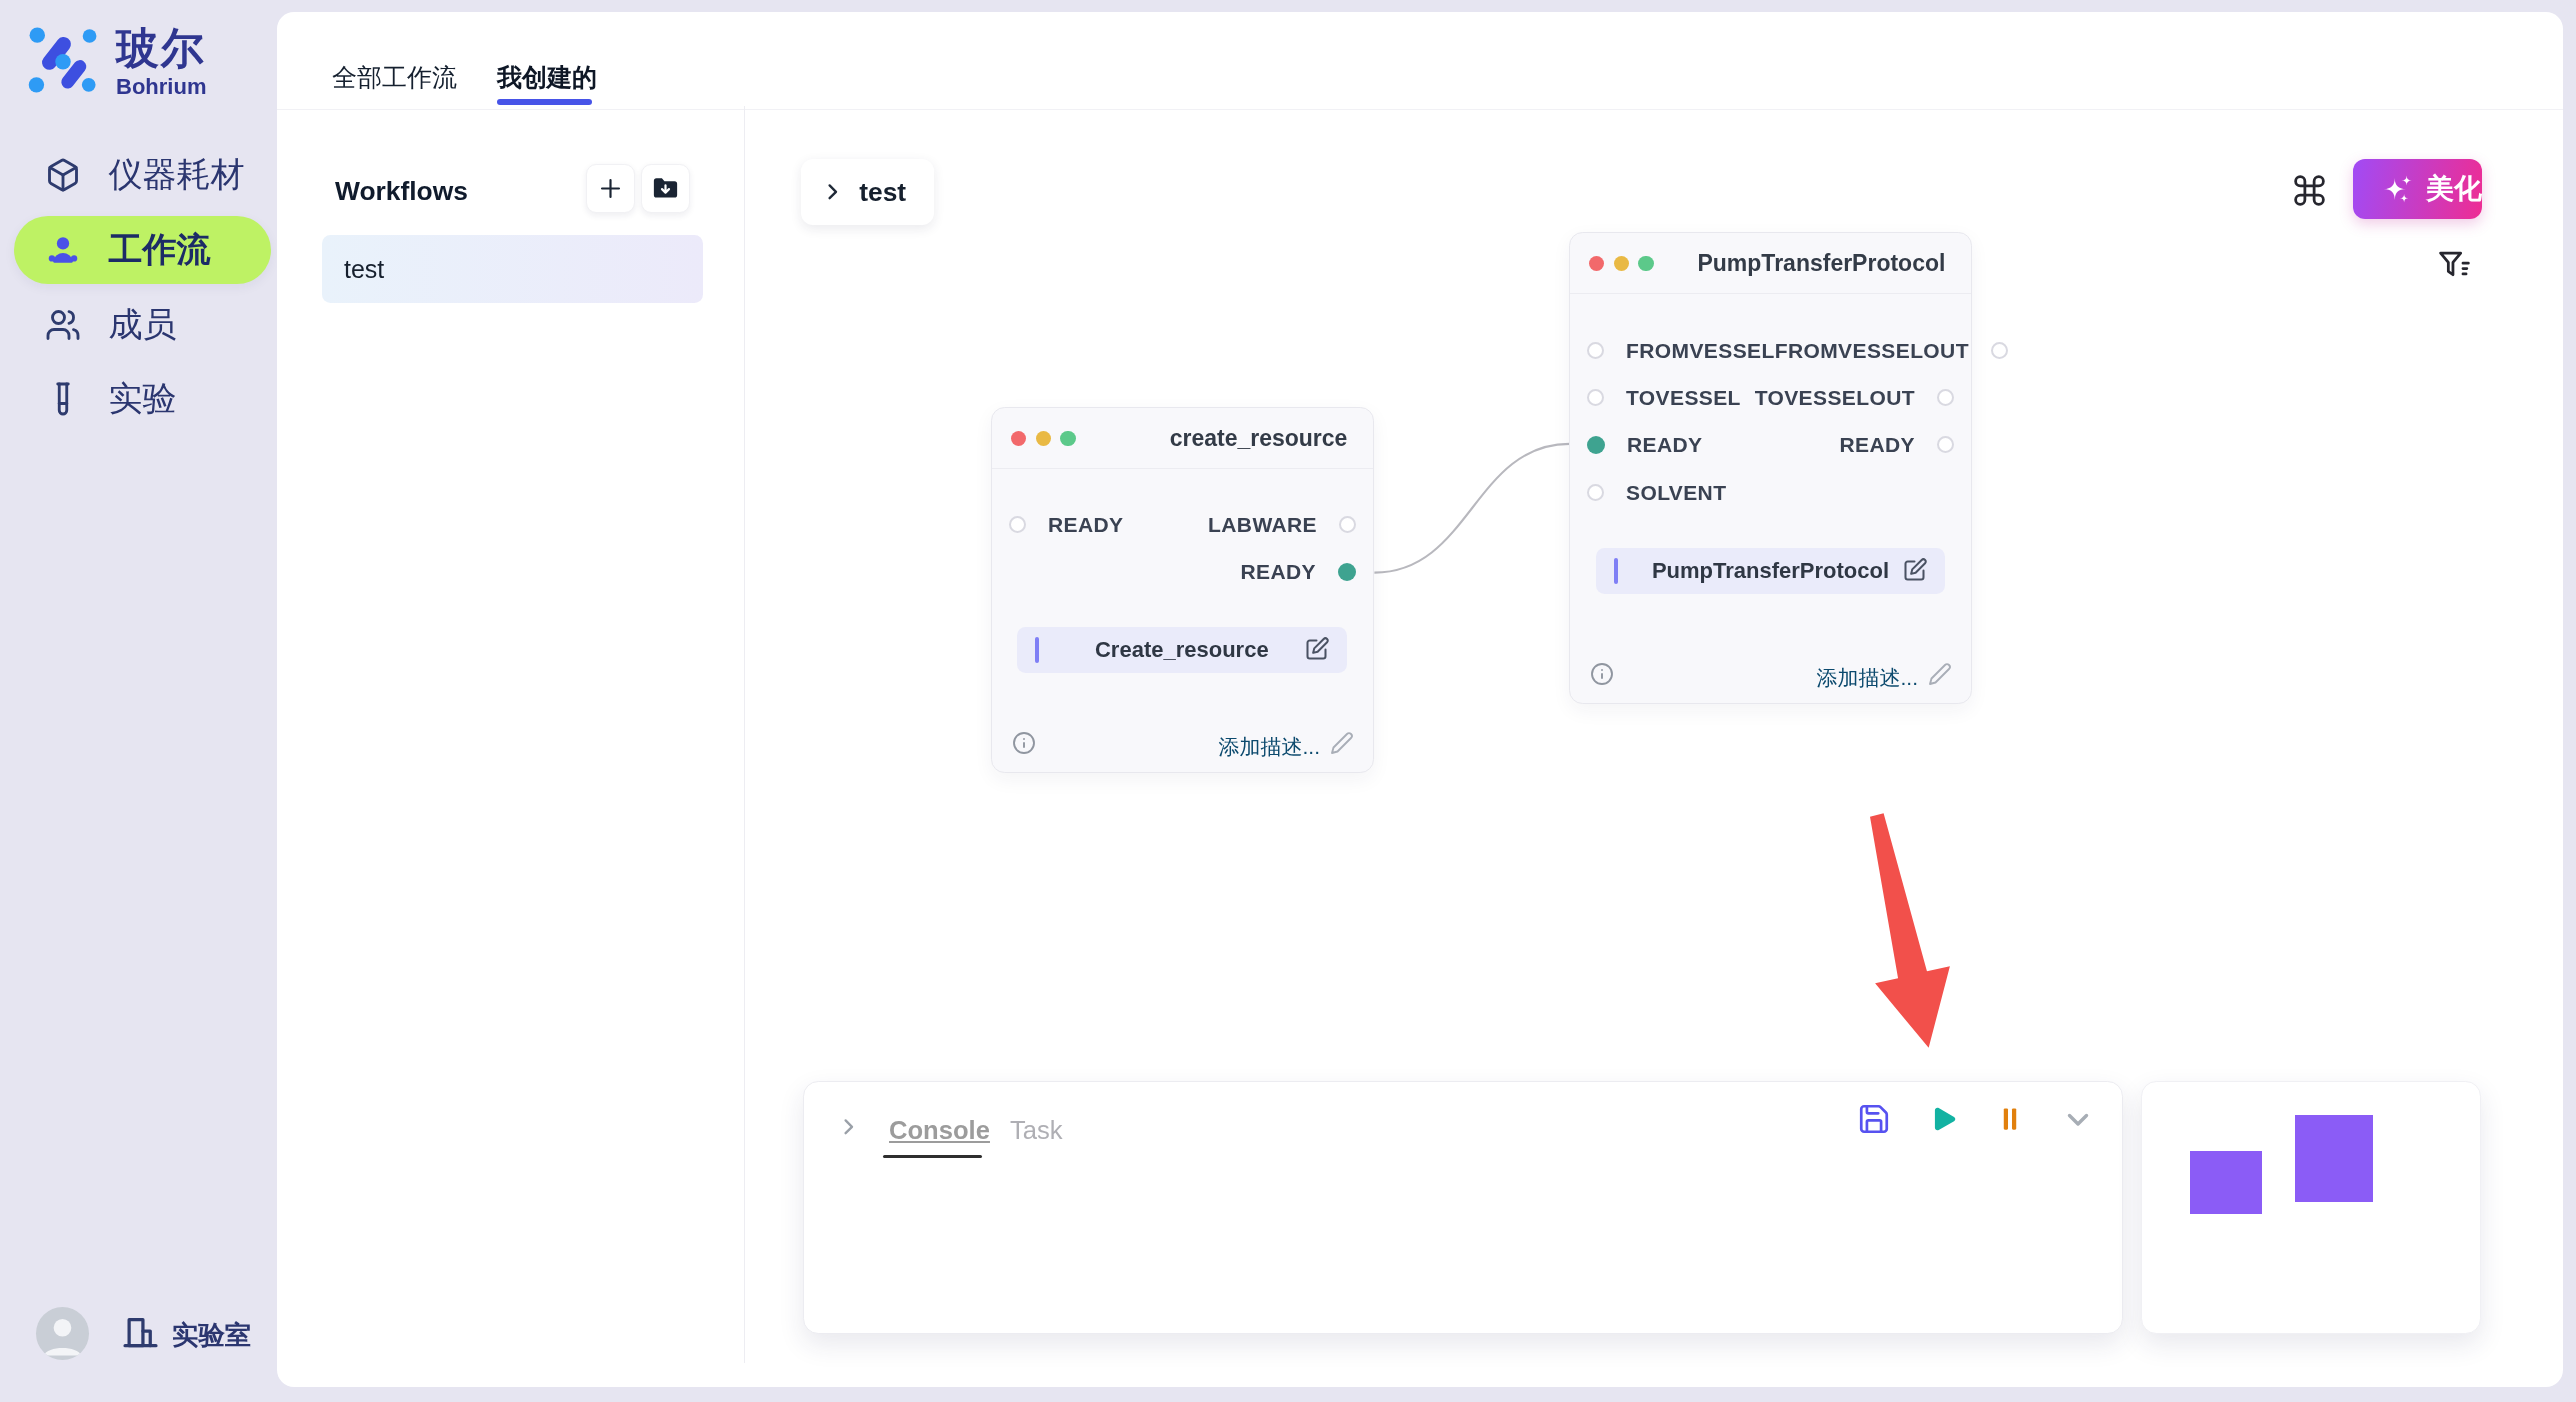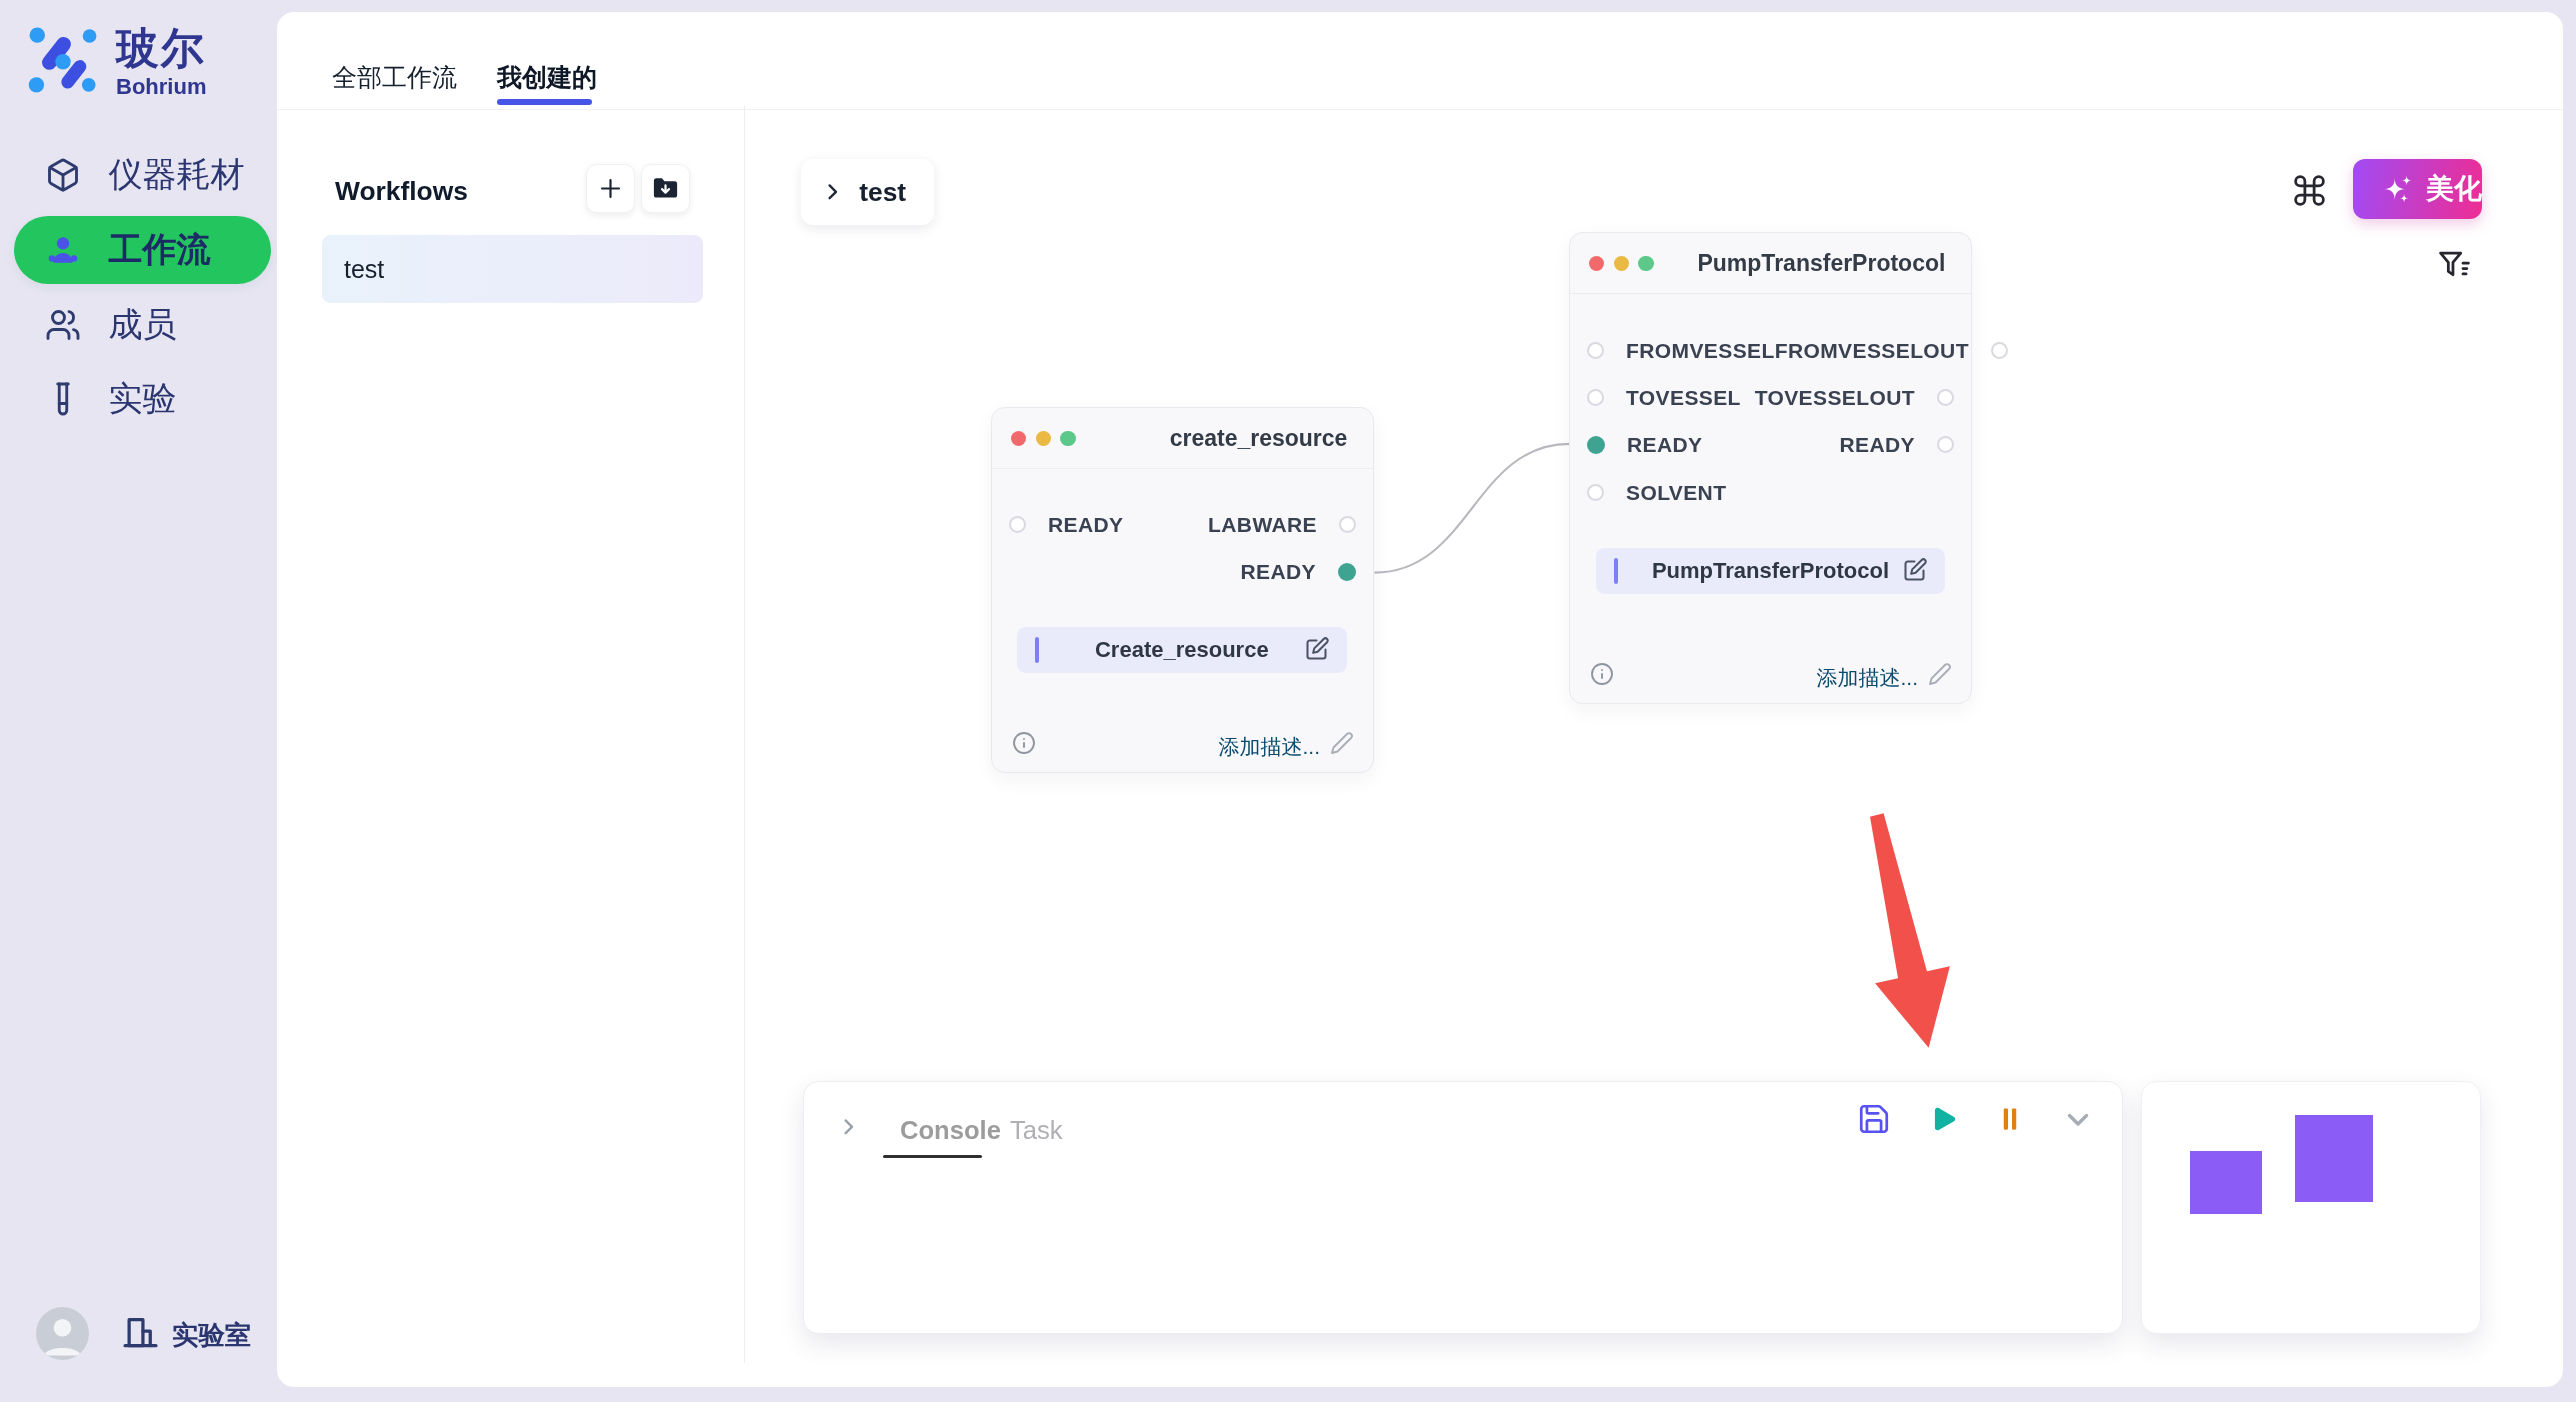--- a/index.html
+++ b/index.html
@@ -8,21 +8,21 @@
   .page { position:relative; width:2576px; height:1402px; background:#E6E5F1; }
 
   
   .sidebar { position:absolute; left:0; top:0; width:277px; height:100%; }
   .brand { position:absolute; left:27px; top:24px; display:flex; gap:17px; }
   .brand-name { font-size:43px; font-weight:bold; color:#2F3690; line-height:48px; letter-spacing:1.7px;}
   .brand-sub { font-size:22px; font-weight:bold; color:#2F3690; margin-top:1.7px; }
   .nav-item { position:absolute; left:13.6px; width:257px; height:68px; display:flex; align-items:center; border-radius:34px; cursor:pointer; }
   .nav-item .nv-icon { position:absolute; left:31px; width:36px; height:36px; display:flex; align-items:center; }
   .nav-item .nv-label { position:absolute; left:95px; font-size:34px; color:#2B3670; }
-  .nav-item.active { background:#22c55e; box-shadow:0 3.4px 12px rgba(40,40,90,0.06); }
+  .nav-item.active { background:#bef264; box-shadow:0 3.4px 12px rgba(40,40,90,0.06); }
   .nav-item.active .nv-label { font-weight:bold; color:#1C2B66; }
   .side-footer { position:absolute; left:0; bottom:0; width:277px; height:95px; }
   .avatar { position:absolute; left:36px; top:0px; width:53px; height:53px; border-radius:50%; background:#C9CED6; overflow:hidden; }
   .ws-icon { position:absolute; left:121px; top:6.8px; }
   .ws-label { position:absolute; left:172px; top:11px; font-size:26.4px; font-weight:bold; color:#2B3670; }
 
   
   .main-card { position:absolute; left:277px; top:12px; width:2286px; height:1375px; background:#FFFFFF; border-radius:17px; }
 
   
@@ -65,21 +65,21 @@
   .action-edit { position:absolute; right:17px; top:9.4px; }
   .node-footer { position:absolute; left:0; bottom:0; width:100%; height:53px; }
   .nf-info { position:absolute; left:20.4px; top:12px; cursor:pointer; }
   .nf-desc { position:absolute; right:53px; top:13.6px; font-size:21px; color:#0c4a6e; cursor:text; }
   .nf-pencil { position:absolute; right:19px; top:12px; cursor:pointer; }
 
   
   .console-card { position:absolute; left:526px; top:1069px; width:1320px; height:253px; background:#fff; border:0.9px solid #ECECF1; border-radius:15.3px; box-shadow:0 10.2px 25.6px rgba(40,40,90,0.10); }
   .console-chevron { position:absolute; left:32px; top:32px; cursor:pointer; }
   .console-tab { position:absolute; top:34px; font-size:25.6px; cursor:pointer; }
-  .console-tab.active { left:96px; font-weight:bold; color:#9C9C9C; }
+  .console-tab.active { left:85px; font-weight:bold; color:#9C9C9C;text-decoration:underline; }
   .console-tab.idle { left:206px; color:#AFAFB4; }
   .console-underline { position:absolute; left:79px; top:73px; width:99px; height:3.4px; background:#2F2F2F; border-radius:1.7px; }
   .cicon { position:absolute; top:20.4px; width:34px; height:34px; cursor:pointer; }
 
   
   .minimap { position:absolute; left:1864px; top:1069px; width:340px; height:253px; background:#fff; border:0.9px solid #F0F0F4; border-radius:15.3px; box-shadow:0 10.2px 25.6px rgba(40,40,90,0.10); cursor:pointer; }
   .mm-rect { position:absolute; background:#8B5CF6; }
   .mm-rect.r1 { left:48px; top:69px; width:72px; height:63px; }
   .mm-rect.r2 { left:153px; top:33px; width:78px; height:87px; }
 

